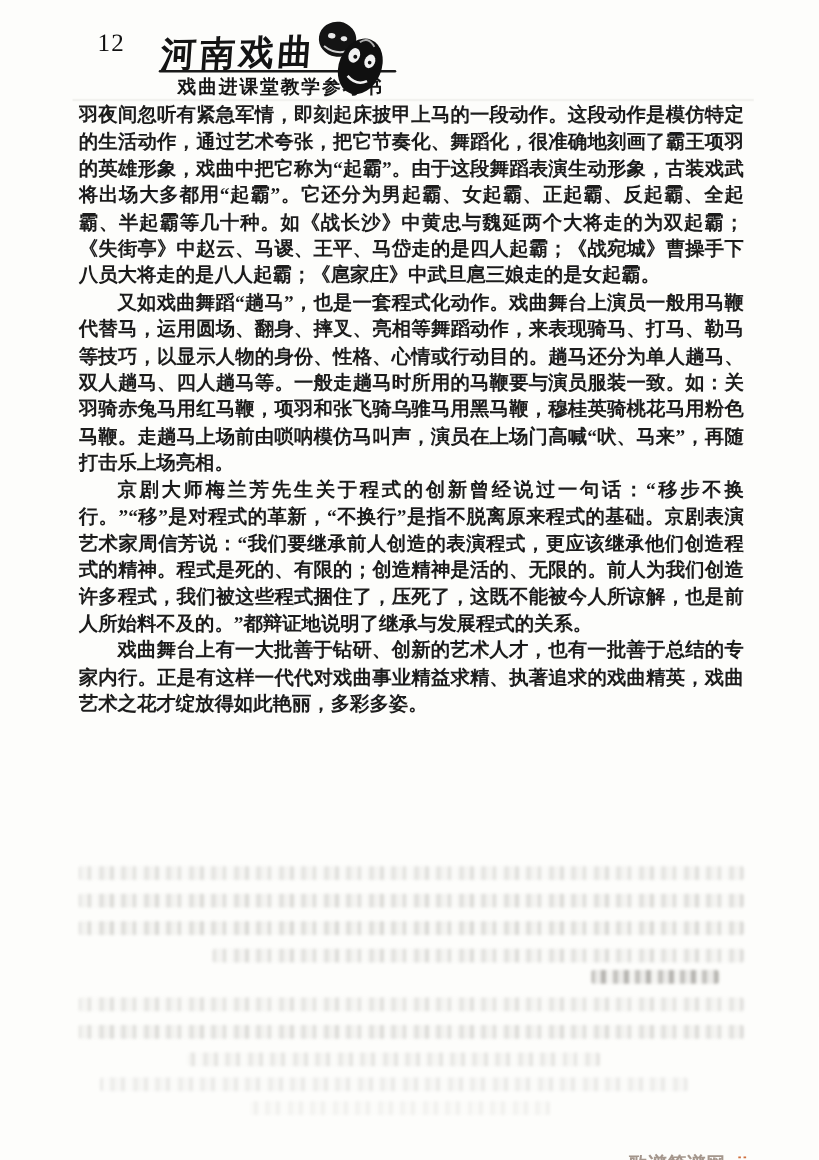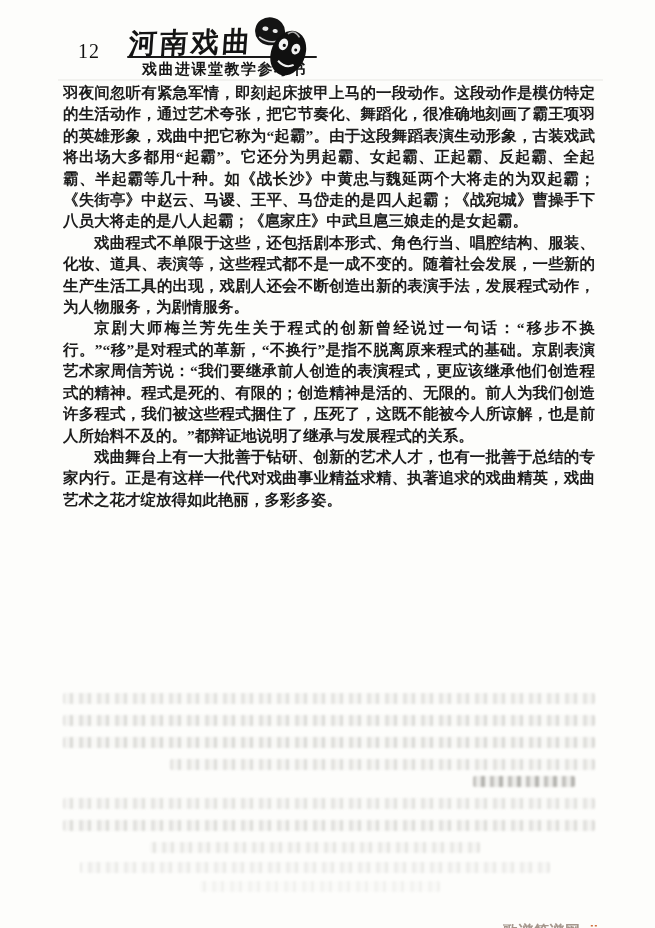--- a/index.html
+++ b/index.html
@@ -5,21 +5,21 @@
   html,body{margin:0;padding:0;background:#ffffff;}
   .page{
     position:relative;width:655px;height:928px;overflow:hidden;
     background:#fdfdfb;
     font-family:"Liberation Serif","DejaVu Serif",serif;
     color:#1f1f1f;
   }
 
   
   .page-num{
-    position:absolute;left:78px;top:40px;
+    position:absolute;left:78px;top:24px;
     font-size:20px;letter-spacing:1px;color:#111;
     font-family:"Liberation Serif",serif;
   }
   .book-title{
     position:absolute;left:129px;top:24px;
     font-size:28px;font-weight:900;letter-spacing:3px;color:#141414;
     transform:skewX(-5deg) rotate(-1deg);
     font-family:"DejaVu Serif","Liberation Serif",serif;
   }
   .title-rule{
@@ -98,21 +98,21 @@
       <circle cx="40" cy="31" r="1.6" fill="#101010"></circle>
       <circle cx="52" cy="34" r="1.5" fill="#101010"></circle>
       <path d="M36 47 q8 7 16 2" stroke="#f2f2f2" stroke-width="2" fill="none"></path>
       <path d="M42 19 q6 -6 12 2" stroke="#f2f2f2" stroke-width="1.5" fill="none" opacity=".7"></path>
     </g>
   </svg>
   <div class="header-smudge"></div>
 
   <main class="body-text">
     <p class="continuation">羽夜间忽听有紧急军情，即刻起床披甲上马的一段动作。这段动作是模仿特定的生活动作，通过艺术夸张，把它节奏化、舞蹈化，很准确地刻画了霸王项羽的英雄形象，戏曲中把它称为“起霸”。由于这段舞蹈表演生动形象，古装戏武将出场大多都用“起霸”。它还分为男起霸、女起霸、正起霸、反起霸、全起霸、半起霸等几十种。如《战长沙》中黄忠与魏延两个大将走的为双起霸；《失街亭》中赵云、马谡、王平、马岱走的是四人起霸；《战宛城》曹操手下八员大将走的是八人起霸；《扈家庄》中武旦扈三娘走的是女起霸。</p>
-    <p>戏曲程式不单限于这些，还包括剧本形式、角色行当、唱腔结构、服装、化妆、道具、表演等，这些程式都不是一成不变的。随着社会发展，一些新的生产生活工具的出现，戏剧人还会不断创造出新的表演手法，发展程式动作，为人物服务，为剧情服务。</p>
+    <p>又如戏曲舞蹈“趟马”，也是一套程式化动作。戏曲舞台上演员一般用马鞭代替马，运用圆场、翻身、摔叉、亮相等舞蹈动作，来表现骑马、打马、勒马等技巧，以显示人物的身份、性格、心情或行动目的。趟马还分为单人趟马、双人趟马、四人趟马等。一般走趟马时所用的马鞭要与演员服装一致。如：关羽骑赤兔马用红马鞭，项羽和张飞骑乌骓马用黑马鞭，穆桂英骑桃花马用粉色马鞭。走趟马上场前由唢呐模仿马叫声，演员在上场门高喊“吠、马来”，再随打击乐上场亮相。</p>
     <p>京剧大师梅兰芳先生关于程式的创新曾经说过一句话：“移步不换行。”“移”是对程式的革新，“不换行”是指不脱离原来程式的基础。京剧表演艺术家周信芳说：“我们要继承前人创造的表演程式，更应该继承他们创造程式的精神。程式是死的、有限的；创造精神是活的、无限的。前人为我们创造许多程式，我们被这些程式捆住了，压死了，这既不能被今人所谅解，也是前人所始料不及的。”都辩证地说明了继承与发展程式的关系。</p>
     <p>戏曲舞台上有一大批善于钻研、创新的艺术人才，也有一批善于总结的专家内行。正是有这样一代代对戏曲事业精益求精、执著追求的戏曲精英，戏曲艺术之花才绽放得如此艳丽，多彩多姿。</p>
 
   </main>
 
   <div class="bleed" style="top:693px;left:63px;width:532px;opacity:.72;"></div>
   <div class="bleed" style="top:715px;left:63px;width:532px;opacity:.85;"></div>
   <div class="bleed" style="top:737px;left:63px;width:532px;opacity:.9;"></div>
   <div class="bleed" style="top:759px;left:170px;width:425px;opacity:.8;"></div>
   <div class="bleed dark" style="top:776px;left:473px;width:102px;opacity:.9;"></div>

